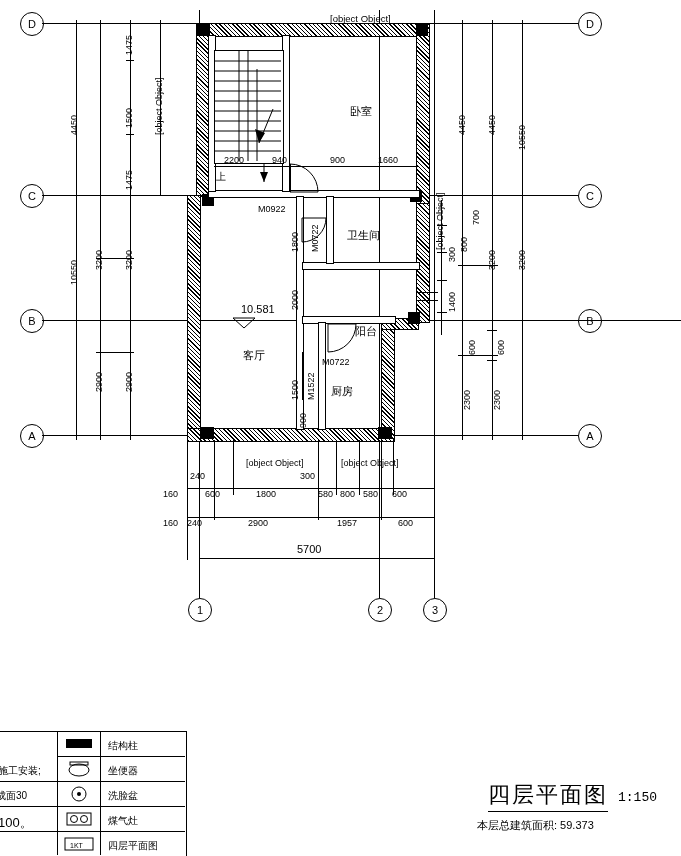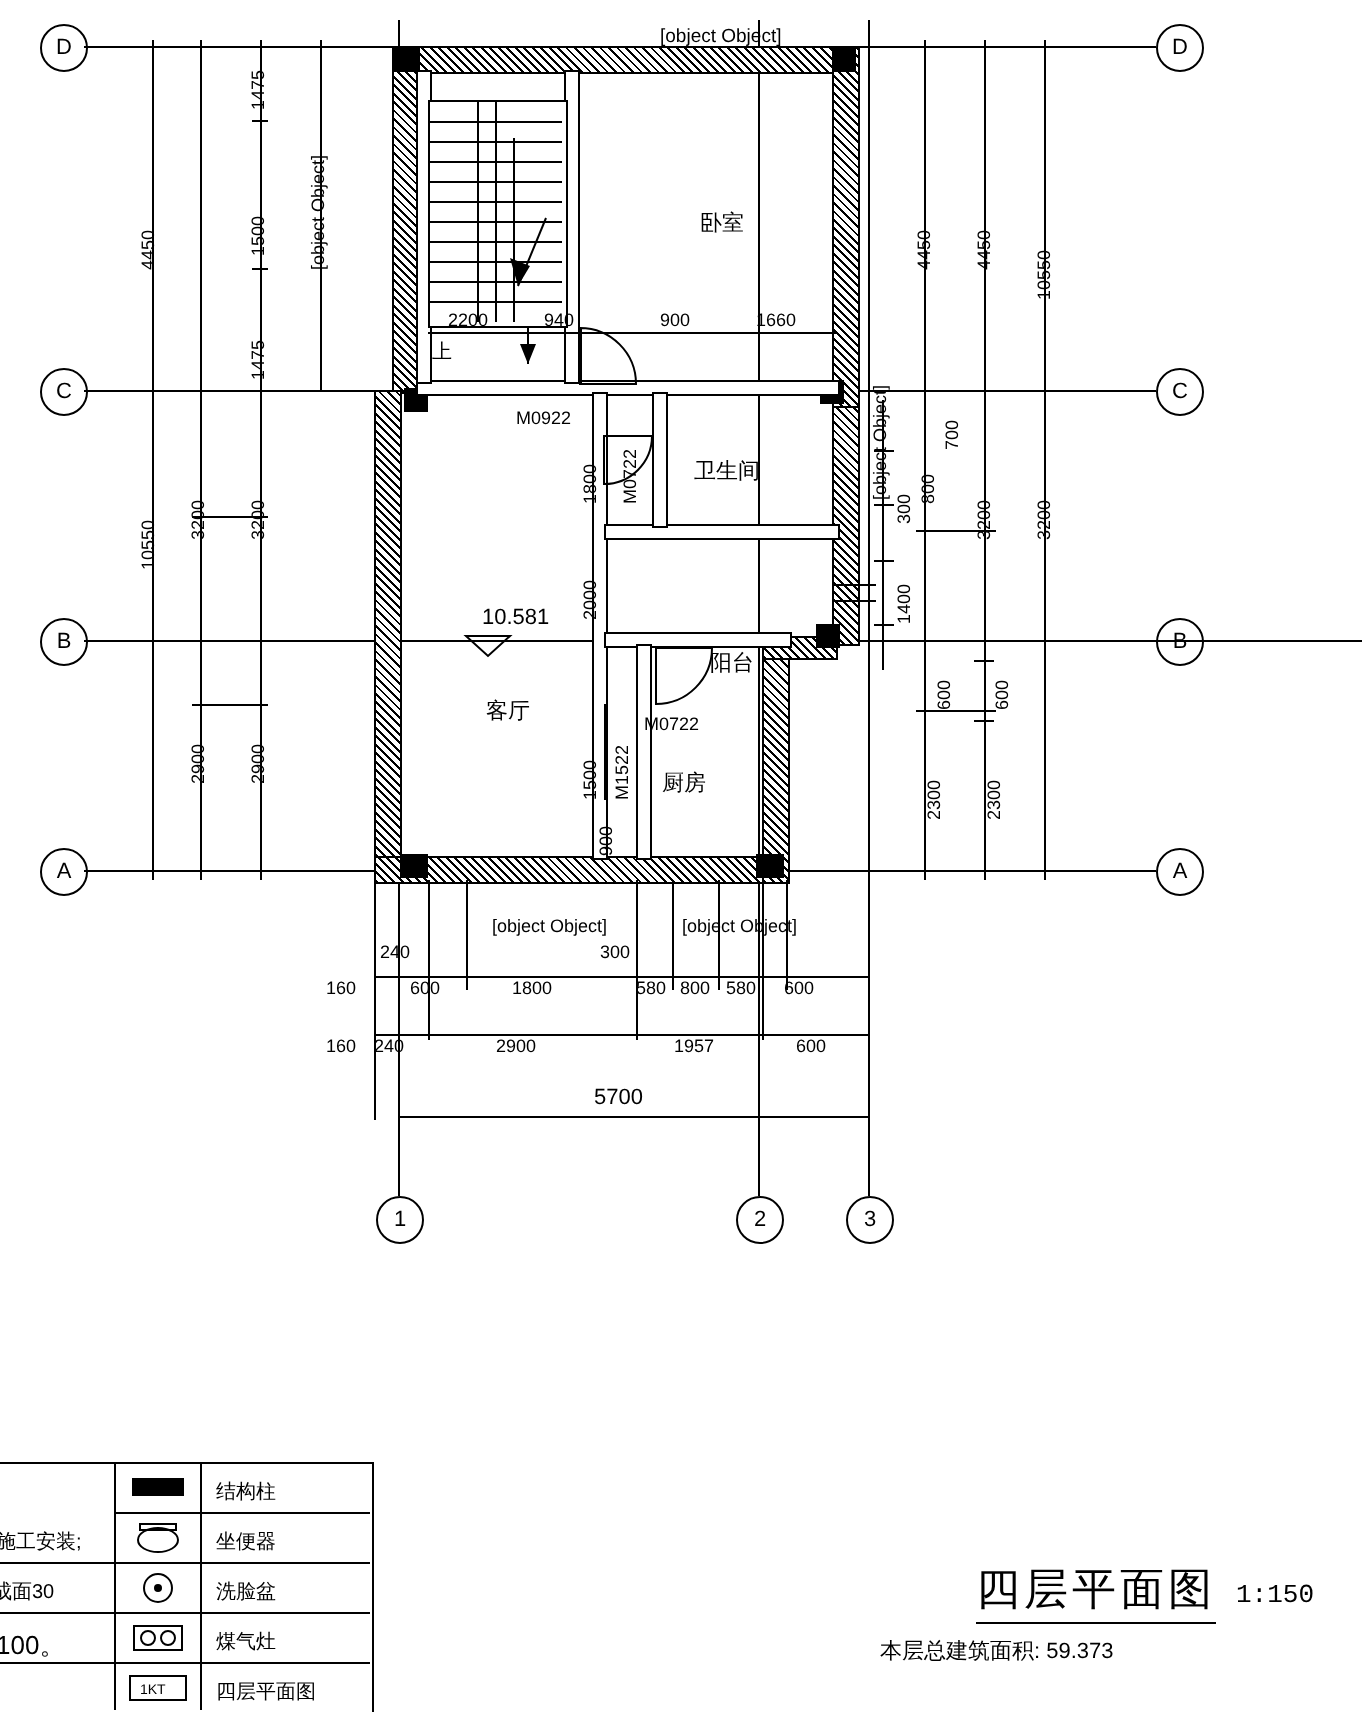--- a/index.html
+++ b/index.html
@@ -304,15 +304,15 @@
   <div class="legrow" style="left:108px;top:789px;">洗脸盆</div>
   <div class="legrow" style="left:108px;top:814px;">煤气灶</div>
   <div class="legrow" style="left:108px;top:839px;">四层平面图</div>
 
   <div class="legrow" style="left:-2px;top:764px;">施工安装;</div>
   <div class="legrow" style="left:-4px;top:789px;">成面30</div>
   <div class="legrow" style="left:-2px;top:814px;font-size:13px;">100。</div>
 
   <div class="title ulined" style="left:464px;top:780px;">四层平面图</div>
   <div class="scale" style="left:618px;top:790px;font-family:Liberation Mono, monospace;">1:150</div>
-  <div class="subtitle" style="left:440px;top:818px;">本层总建筑面积: 59.373</div>
+  <div class="subtitle" style="left:477px;top:818px;">本层总建筑面积: 59.373</div>
 
 </div>
 
 </body></html>

